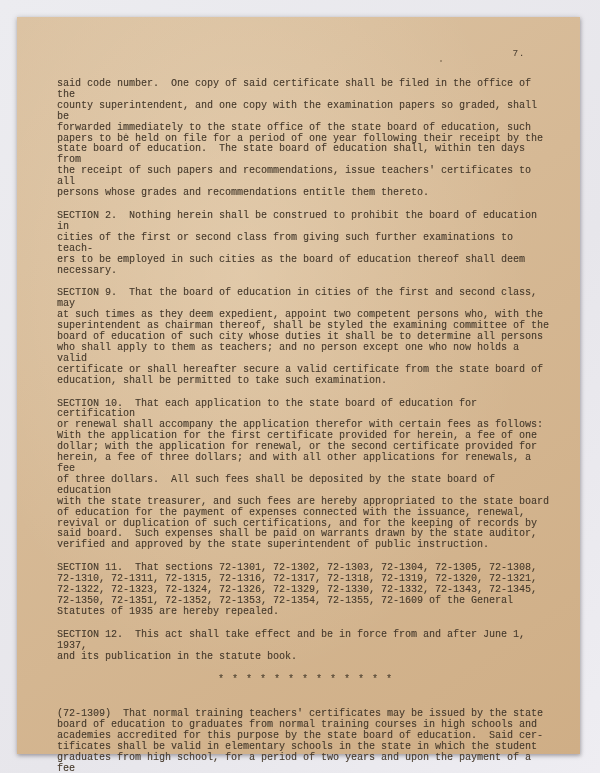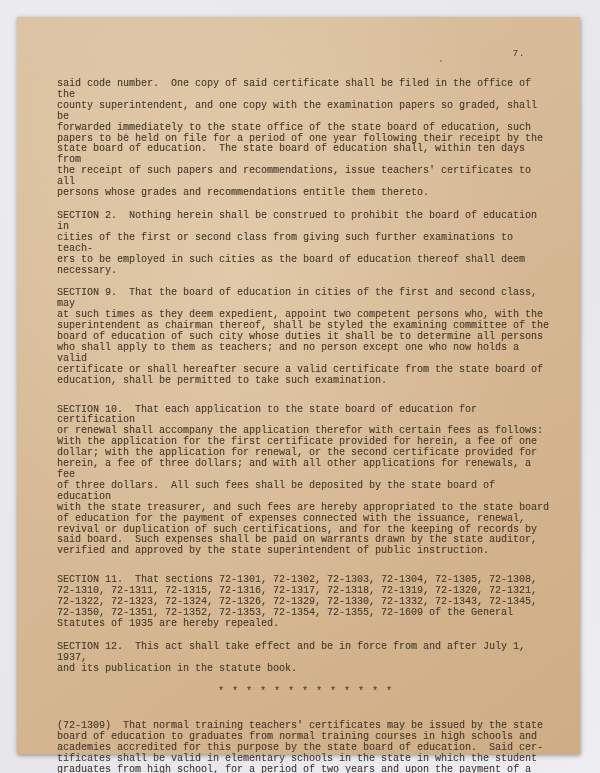--- a/index.html
+++ b/index.html
@@ -46,21 +46,21 @@
     color: #473b2d;
     font-size: 10px;
     line-height: 10.9px;
     text-shadow: 0.2px 0.2px 0 rgba(71,59,45,0.35);
   }
   .text-block p {
     margin: 0 0 12px 0;
     white-space: pre-wrap;
   }
   .text-block p.mt {
-    margin-top: 18px;
+    margin-top: 6px;
   }
   .separator {
     text-align: center;
     margin: 8px 0 24px 0 !important;
     letter-spacing: 1px;
     color: #514433;
   }
   .speck {
     position: absolute;
     border-radius: 50%;
@@ -112,21 +112,21 @@
 revival or duplication of such certifications, and for the keeping of records by
 said board.  Such expenses shall be paid on warrants drawn by the state auditor,
 verified and approved by the state superintendent of public instruction.</p>
 
       <p class="mt">SECTION 11.  That sections 72-1301, 72-1302, 72-1303, 72-1304, 72-1305, 72-1308,
 72-1310, 72-1311, 72-1315, 72-1316, 72-1317, 72-1318, 72-1319, 72-1320, 72-1321,
 72-1322, 72-1323, 72-1324, 72-1326, 72-1329, 72-1330, 72-1332, 72-1343, 72-1345,
 72-1350, 72-1351, 72-1352, 72-1353, 72-1354, 72-1355, 72-1609 of the General
 Statutes of 1935 are hereby repealed.</p>
 
-      <p>SECTION 12.  This act shall take effect and be in force from and after July 1, 1937,
+      <p>SECTION 12.  This act shall take effect and be in force from and after June 1, 1937,
 and its publication in the statute book.</p>
 
       <p class="separator">* * * * * * * * * * * * *</p>
 
 
       <p>(72-1309)  That normal training teachers' certificates may be issued by the state
 board of education to graduates from normal training courses in high schools and
 academies accredited for this purpose by the state board of education.  Said cer-
 tificates shall be valid in elementary schools in the state in which the student
 graduates from high school, for a period of two years and upon the payment of a fee

